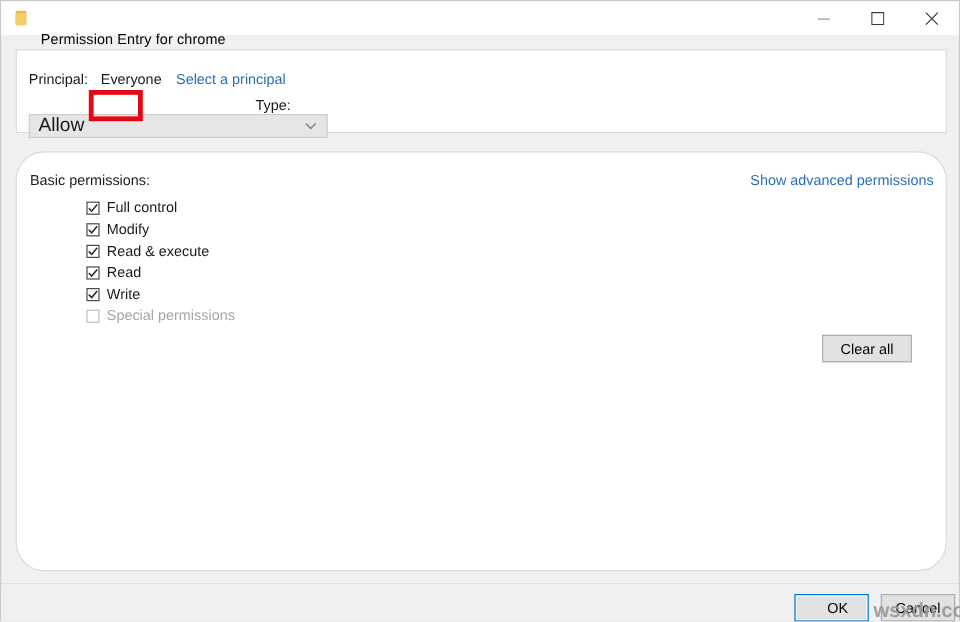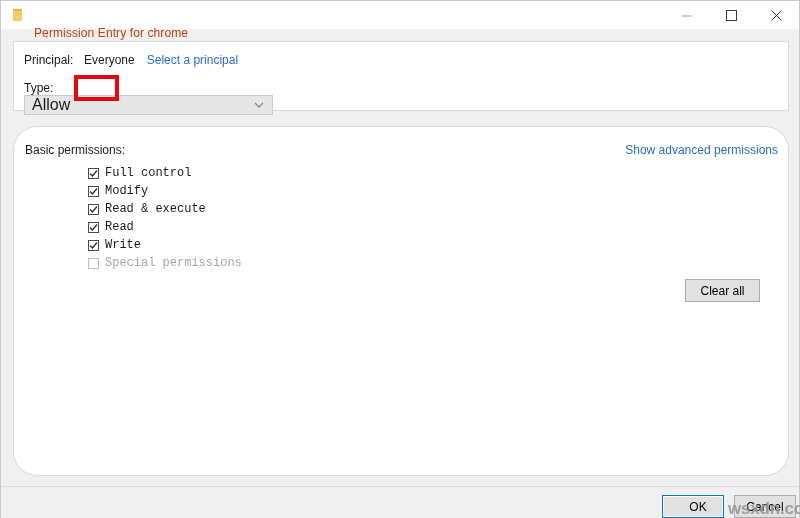--- a/index.html
+++ b/index.html
@@ -57,21 +57,21 @@
   }
   #window-icon .folder-front {
     position: absolute;
     left: 3px; top: 4px;
     width: 9px; height: 10px;
     background: #f2cd6a;
     border-radius: 1px;
   }
   #title-text {
     font-size: 12px;
-    color: #c2410c;
+    color: #000000;
     letter-spacing: 0.1px;
     white-space: nowrap;
     margin-top: 36px;
   }
   #window-controls {
     position: absolute;
     right: 0; top: 0;
     height: 29px;
     display: flex;
   }
@@ -105,21 +105,21 @@
     top: 125px;
     width: 776px;
     height: 350px;
     border-radius: 24px;
   }
 
   
   .form-row {
     position: absolute;
     display: flex;
-    align-items: flex-start;
+    align-items: flex-end;
     height: 20px;
   }
   #principal-row { left: 10px; top: 11px; }
   #type-row { left: 10px; top: 39px; flex-direction: column; }
 
   .field-label {
     width: 60px;
     font-size: 12px;
     color: #1a1a1a;
     flex: 0 0 auto;
@@ -184,23 +184,22 @@
     position: absolute;
     right: 10px;
     top: 16px;
     font-size: 12px;
     color: #2a6ebb;
     text-decoration: none;
     cursor: pointer;
   }
   #permission-list {
     position: absolute;
-    left: 74px;
+    left: 58px;
     top: 37px;
-    font-family: Liberation Mono, monospace;
   }
   .perm-row {
     display: flex;
     align-items: center;
     height: 18px;
   }
   .checkbox {
     width: 11px;
     height: 11px;
     border: 1px solid #4a4a4a;

